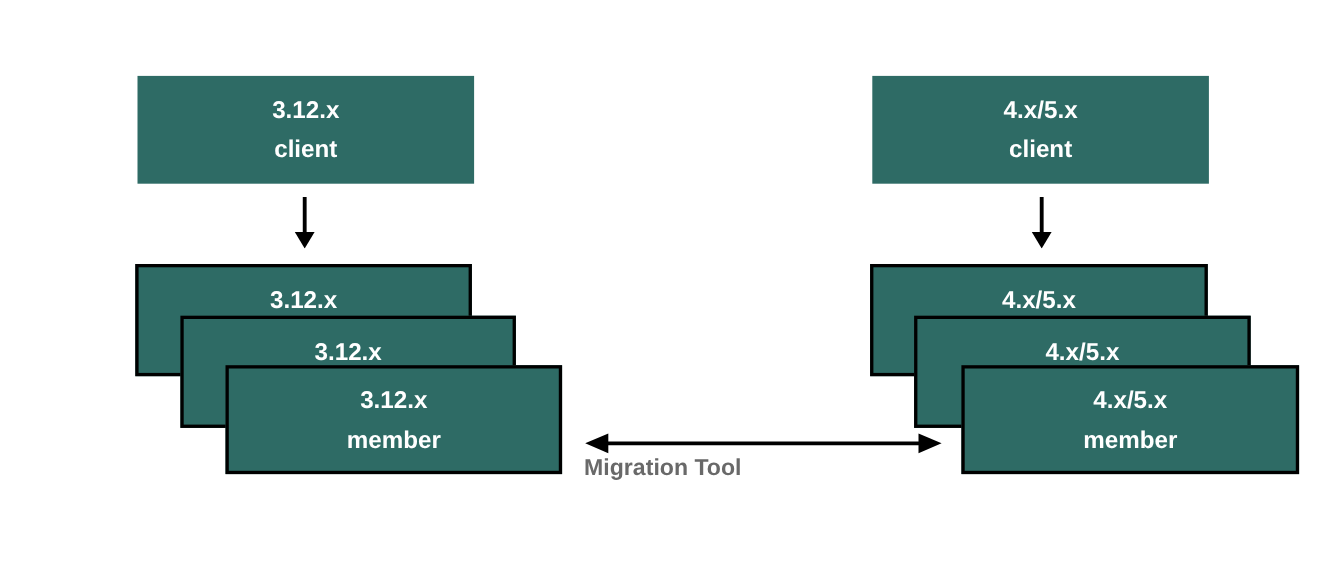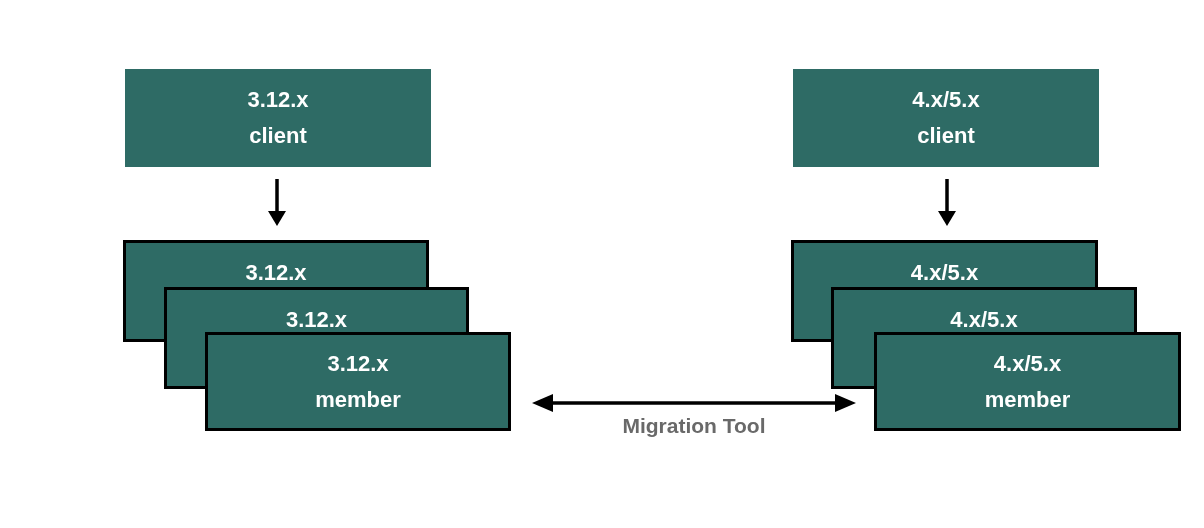--- a/index.html
+++ b/index.html
@@ -44,21 +44,20 @@
   .down-arrow { position: absolute; top: 179px; width: 26px; height: 47px; }
   .down-arrow-left  { left: 216px; }
   .down-arrow-right { left: 886px; }
 
   .migration-arrow { position: absolute; left: 483px; top: 390px; width: 326px; height: 26px; }
   .migration-label {
     position: absolute;
     left: 483px;
     top: 414px;
     width: 326px;
-    text-align: center;
     font-weight: bold;
     font-size: 21px;
     color: #696969;
   }
 </style>
 </head>
 <body>
 
 <div class="canvas">
 

